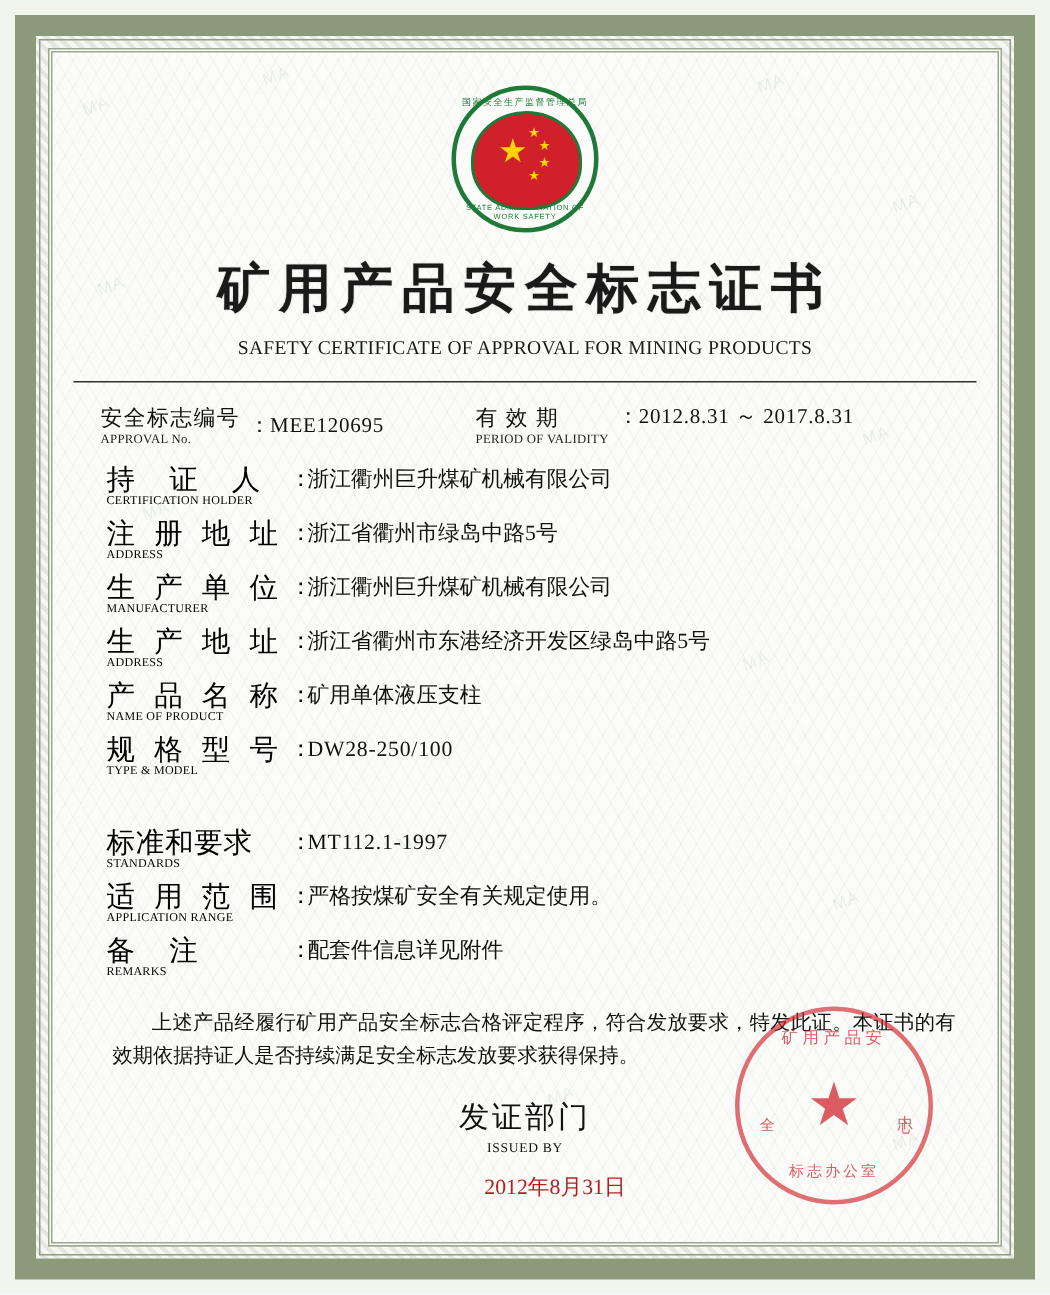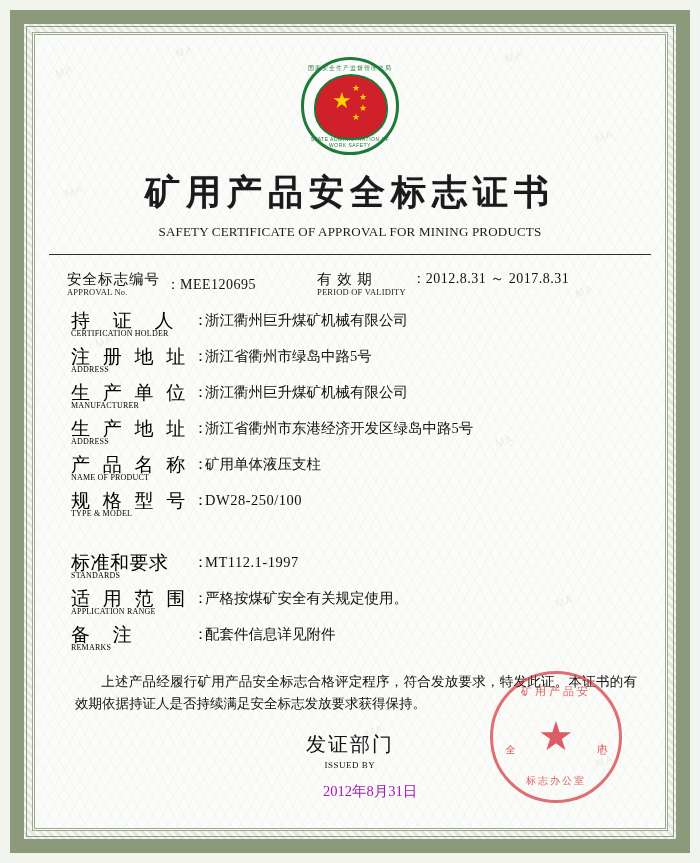--- a/index.html
+++ b/index.html
@@ -304,21 +304,21 @@
   .issued .en {
     font-size: 9px;
     letter-spacing: 0.5px;
     color: #111;
     margin-top: 2px;
   }
   .issued-date {
     margin-top: 12px;
     text-align: center;
     font-size: 14.5px;
-    color: #a21caf;
+    color: #b91c1c;
     padding-left: 40px;
   }
 
   
   .seal {
     position: absolute;
     right: 78px;
     bottom: 60px;
     width: 132px;
     height: 132px;

